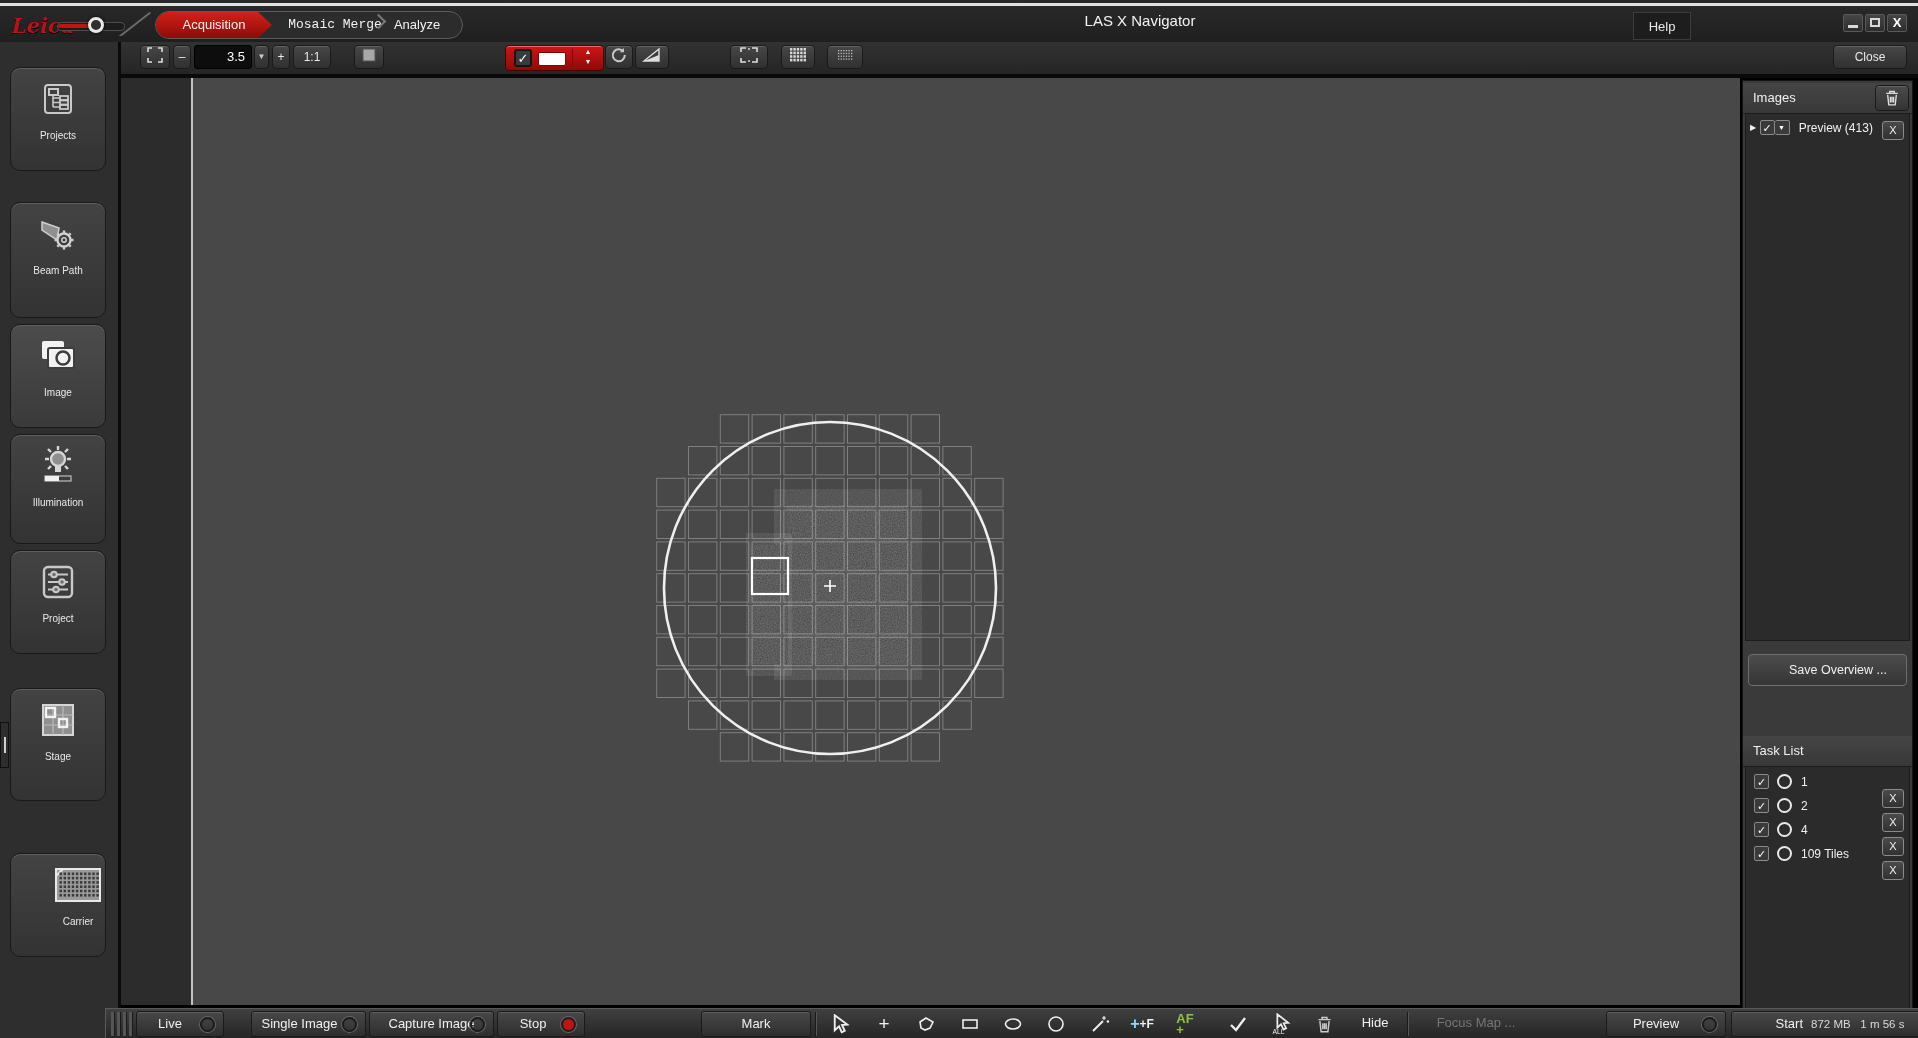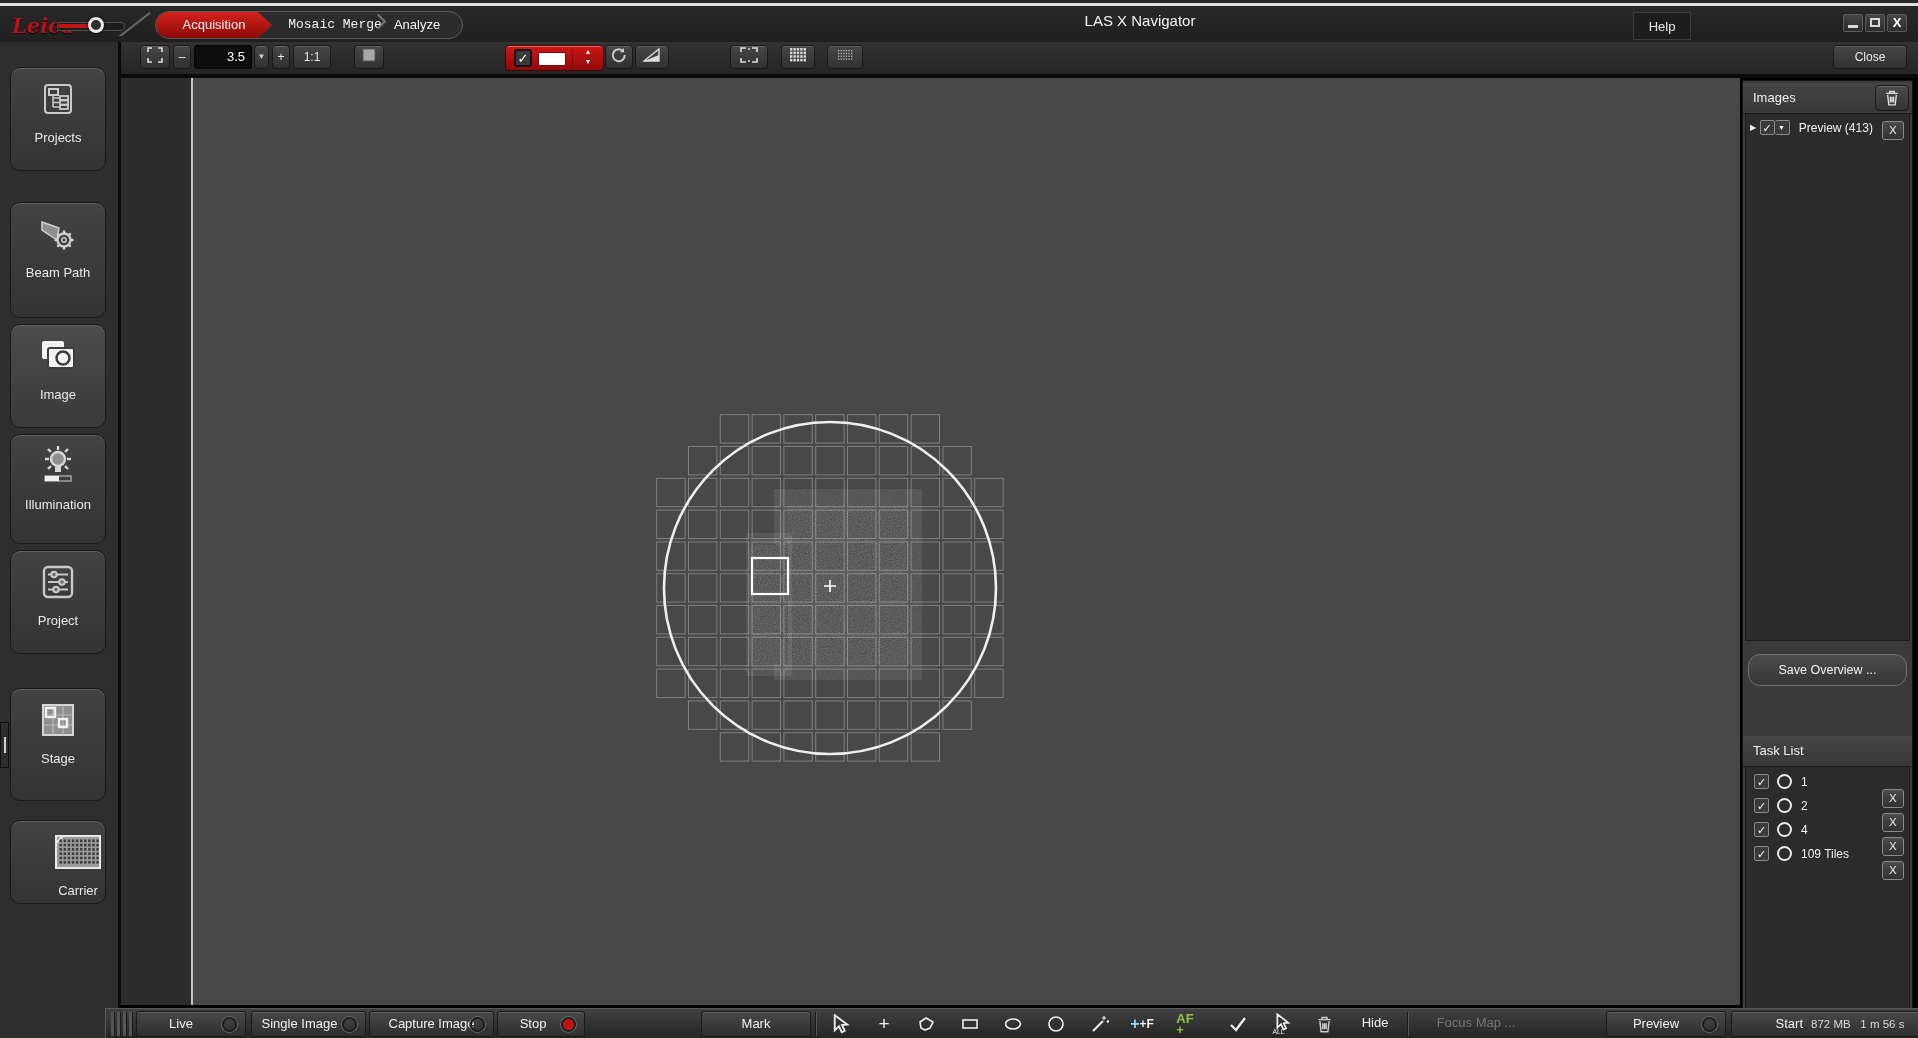--- a/index.html
+++ b/index.html
@@ -44,21 +44,21 @@
   #red-chk{position:absolute;left:8px;top:3px;width:18px;height:18px;background:#3a3a3a;border:2px solid #151515;border-radius:3px;
            color:#fff;font-size:13px;line-height:16px;text-align:center;box-sizing:border-box;}
   #red-swatch{position:absolute;left:32px;top:6px;width:26px;height:12px;background:#fff;border-radius:2px;border:1px solid #7c0707;}
   #red-div{position:absolute;left:66px;top:3px;width:1px;height:18px;background:#7e0b0b;}
   #red-arrows{position:absolute;left:72px;top:1px;width:20px;text-align:center;color:#fff;font-size:7px;line-height:10px;}
   svg.icon{display:block;margin:auto;}
   
   #sidebar{left:0;top:42px;width:118px;height:996px;background:#2e2e2e;border-right:3px solid #0a0a0a;}
   .side-btn{position:absolute;left:10px;width:96px;background:linear-gradient(#434343,#333333);
             border:1px solid #191919;box-shadow:inset 0 1px 0 #606060;border-radius:10px;box-sizing:border-box;text-align:center;}
-  .side-btn .lbl{font-size:13px;color:#e8e8e8;padding-bottom:8px;}
+  .side-btn .lbl{font-size:10px;color:#e8e8e8;padding-bottom:8px;}
   .side-btn .ic{height:62px;display:flex;align-items:center;justify-content:center;}
   .side-btn.active{background:linear-gradient(#4c4c4c,#3a3a3a);}
   #edge-tab{left:0;top:722px;width:7px;height:44px;background:#2e2e2e;border:1px solid #111;}
   #edge-tab i{display:block;margin:14px auto 0;width:2px;height:16px;background:#cfcfcf;}
   
   #canvas{left:121px;top:78px;width:1619px;height:927px;background:#484848;overflow:hidden;}
   #canvas-strip{left:0;top:0;width:70px;height:927px;background:#2c2c2c;}
   #canvas-vline{left:70px;top:0;width:2px;height:927px;background:#c4c4c4;}
   #stage-svg{position:absolute;left:0;top:0;}
   
@@ -67,22 +67,22 @@
   .panel-header .ph-lbl{position:absolute;left:10px;top:7px;font-size:13px;color:#f0f0f0;}
   .icon-btn{position:absolute;top:2px;width:34px;height:26px;background:linear-gradient(#4a4a4a,#343434);border:1px solid #191919;
             box-shadow:inset 0 1px 0 #666;border-radius:4px;box-sizing:border-box;display:flex;align-items:center;justify-content:center;}
   .list-area{position:absolute;left:2px;width:165px;background:#2b2b2b;border:1px solid #1c1c1c;box-sizing:border-box;}
   .chk{display:inline-block;width:15px;height:15px;background:#3a3a3a;border:1px solid #8a8a8a;border-radius:2px;
        color:#fff;font-size:11px;line-height:14px;text-align:center;box-sizing:border-box;vertical-align:middle;}
   .xbtn{position:absolute;right:5px;width:22px;height:19px;background:linear-gradient(#4a4a4a,#323232);border:1px solid #8a8a8a;
         border-radius:3px;color:#eee;font-size:11px;line-height:17px;text-align:center;box-sizing:border-box;}
   .ring{display:inline-block;width:15px;height:15px;border:2px solid #e8e8e8;border-radius:50%;box-sizing:border-box;vertical-align:middle;}
   #save-overview{left:5px;top:573px;width:159px;height:32px;line-height:30px;}
-  .big-btn{position:absolute;background:linear-gradient(#4c4c4c,#353535);border:1px solid #6e6e6e;border-radius:12px;
-           box-sizing:border-box;text-align:center;font-size:12.5px;color:#f0f0f0;}
+  .big-btn{position:absolute;background:linear-gradient(#4c4c4c,#353535);border:1px solid #6e6e6e;border-radius:4px;
+           box-sizing:border-box;text-align:left;font-size:12.5px;color:#f0f0f0;padding-left:40px;}
   .task-row{position:absolute;left:8px;width:155px;height:20px;font-size:12px;color:#f0f0f0;}
   .task-row .ring{margin-left:8px;}
   .task-row .tlabel{margin-left:9px;vertical-align:middle;}
   
   #bottombar{left:105px;top:1008px;width:1813px;height:30px;background:linear-gradient(#404040,#242424);
              border-top:1px solid #5a5a5a;border-left:1px solid #5a5a5a;}
   .bb-btn{position:absolute;top:2px;height:26px;color:#f0f0f0;font-size:13px;text-align:center;}
   .bb-raised{background:linear-gradient(#484848,#2e2e2e);border:1px solid #1a1a1a;box-shadow:inset 0 1px 0 #5f5f5f;border-radius:3px;box-sizing:border-box;}
   .bb-lbl{line-height:24px;display:inline-block;}
   .bb-ind{position:absolute;right:8px;top:5px;width:15px;height:15px;border:2px solid #1d1d1d;border-radius:50%;box-sizing:border-box;background:transparent;box-shadow:0 0 0 1px #666;}
@@ -294,21 +294,21 @@
             <circle cx="16" cy="12.5" r="2.8"></circle>
             <path d="M10,20 H30"></path>
             <circle cx="24" cy="20" r="2.8"></circle>
             <path d="M10,27.5 H30"></path>
             <circle cx="18" cy="27.5" r="2.8"></circle>
           </g>
         </svg>
       </div>
       <div class="lbl">Project</div>
     </div>
-    <div class="side-btn" style="top: 778px; height: 84px; padding-left: 40px;">
+    <div class="side-btn" style="top: 811px; height: 104px; padding-left: 40px;">
       <div class="ic">
         <svg width="50" height="38" viewBox="0 0 50 38">
           <rect x="3" y="3" width="44" height="32" fill="#9a9a9a" stroke="#e8e8e8" stroke-width="2"></rect>
           <path d="M3,10 L10,3" stroke="#e8e8e8" stroke-width="2"></path>
           <g id="carrier-dots" fill="#3a3a3a">
             <rect x="6.5" y="6.5" width="2.4" height="2.6"></rect>
             <rect x="10.6" y="6.5" width="2.4" height="2.6"></rect>
             <rect x="14.7" y="6.5" width="2.4" height="2.6"></rect>
             <rect x="18.799999999999997" y="6.5" width="2.4" height="2.6"></rect>
             <rect x="22.9" y="6.5" width="2.4" height="2.6"></rect>
@@ -590,21 +590,21 @@
     </div>
   </div>
 </div>
 
 <div id="bottombar" class="abs">
   <div class="grip" style="left:5px;"></div>
   <div class="grip" style="left:11px;"></div>
   <div class="grip" style="left:17px;"></div>
   <div class="grip" style="left:23px;"></div>
 
-  <div class="bb-btn bb-raised" style="left:30px;width:110px;">
+  <div class="bb-btn bb-raised" style="left:30px;width:88px;">
     <span class="bb-lbl" style="margin-right:20px;">Live</span><span class="bb-ind"></span>
   </div>
   <div class="bb-btn bb-raised" style="left:145px;width:115px;">
     <span class="bb-lbl" style="margin-right:18px;">Single Image</span><span class="bb-ind"></span>
   </div>
   <div class="bb-btn bb-raised" style="left:263px;width:125px;">
     <span class="bb-lbl" style="">Capture Image</span><span class="bb-ind"></span>
   </div>
   <div class="bb-btn bb-raised" style="left:391px;width:88px;">
     <span class="bb-lbl" style="margin-right:16px;">Stop</span><span class="bb-ind red"></span>

